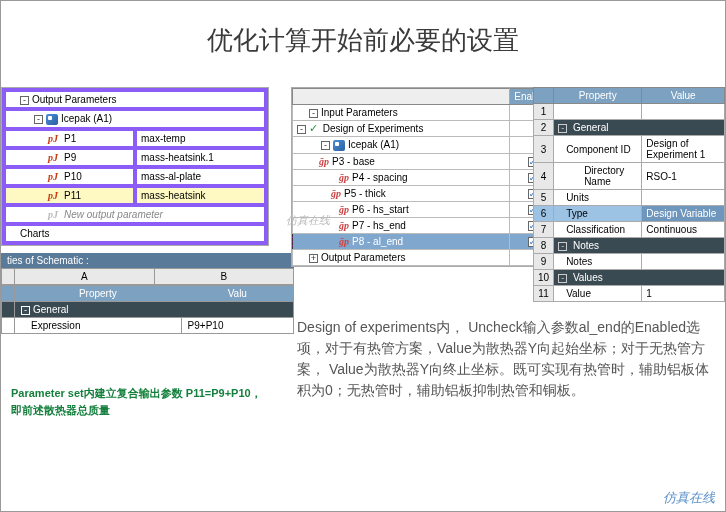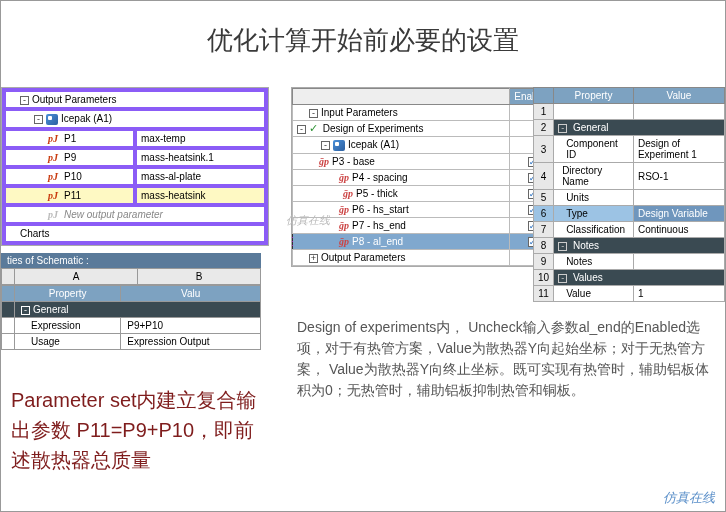--- a/index.html
+++ b/index.html
@@ -47,41 +47,42 @@
   .sq { display:inline-block; width:9px; height:9px; border:1px solid #666; text-align:center; line-height:7px; font-size:9px; margin-right:3px; background:#fff; color:#333;}
   .icepak-ico { display:inline-block; width:12px; height:11px; background:linear-gradient(135deg,#4a90d9,#2c5fa0); border-radius:2px; vertical-align:middle; margin-right:3px; position:relative;}
   .icepak-ico::after{content:"";position:absolute;left:2px;top:2px;width:4px;height:4px;background:#fff;border-radius:1px;}
   .p-ico { display:inline-block; width:13px; color:#c93a0e; font-weight:bold; font-style:italic; font-family:Georgia,serif; margin-right:3px;}
 
   
   .panel-schem {
     position: absolute;
     left: 0px;
     top: 252px;
-    width: 260px;
+    width: 293px;
     font-size: 10px;
   }
   .schem-title { background:#5a7a9a; color:#fff; padding:2px 6px; font-size:10px;}
   .schem-tabs { background:#eee; }
   .schem-tabs table { width:100%; border-collapse:collapse;}
   .schem-tabs td { border:1px solid #999; padding:2px 6px; text-align:center; background:#e9e9e9; height:14px;}
   .schem-body table { width:100%; border-collapse:collapse;}
   .schem-body td, .schem-body th { border:1px solid #999; padding:2px 6px; height:16px; font-size:10px;}
   .schem-body th { background:#7da2c1; color:#fff; font-weight:normal; text-align:center;}
   .schem-body td.dark { background:#3a4a52; color:#fff;}
   .schem-body td.cell { background:#fff;}
 
   .para-left {
     position:absolute;
     left: 10px;
     top: 384px;
     width: 256px;
-    font-size: 20px;
+    font-size: 11px;
     line-height: 1.5;
-    color: #7f1d1d;
+    color: #15803d;
+    font-weight: bold;
   }
 
   
   .panel-doe {
     position:absolute;
     left: 290px;
     top: 86px;
     width: 266px;
     font-size: 10px;
     background:#a21caf;
@@ -209,25 +210,20 @@
             </tr>
         <tr>
               <td class="dark"></td>
               <td class="dark" colspan="2"><span class="sq" style="border-color:#fff;color:#fff;background:transparent">-</span><span>General</span></td>
             </tr>
         <tr>
               <td class="cell"></td>
               <td class="cell" style="padding-left:16px">Expression</td>
               <td class="cell">P9+P10</td>
             </tr>
-        <tr>
-              <td class="cell"></td>
-              <td class="cell" style="padding-left:16px">Usage</td>
-              <td class="cell">Expression Output</td>
-            </tr>
       </tbody>
         </table>
     </div>
   </div>
 
   <div class="para-left">Parameter set内建立复合输出参数 P11=P9+P10，即前述散热器总质量</div>
 
   <div class="panel-doe">
     <table>
       <tbody>
@@ -249,21 +245,21 @@
           </tr>
       <tr>
             <td class="tree" style="padding-left:26px"><span class="gp-ico">ḡp</span><span>P3 - base</span></td>
             <td class="chk"><span class="chkbox on"></span></td>
           </tr>
       <tr>
             <td class="tree" style="padding-left:46px"><span class="gp-ico">ḡp</span><span>P4 - spacing</span></td>
             <td class="chk"><span class="chkbox on"></span></td>
           </tr>
       <tr>
-            <td class="tree" style="padding-left:50px"><span class="gp-ico">ḡp</span><span>P5 - thick</span></td>
+            <td class="tree" style="padding-left:38px"><span class="gp-ico">ḡp</span><span>P5 - thick</span></td>
             <td class="chk"><span class="chkbox on"></span></td>
           </tr>
       <tr>
             <td class="tree" style="padding-left:46px"><span class="gp-ico">ḡp</span><span>P6 - hs_start</span></td>
             <td class="chk"><span class="chkbox on"></span></td>
           </tr>
       <tr>
             <td class="tree" style="padding-left:46px"><span class="gp-ico">ḡp</span><span>P7 - hs_end</span></td>
             <td class="chk"><span class="chkbox on"></span></td>
           </tr>
@@ -296,21 +292,21 @@
             <td class="rownum">2</td>
             <td class="section" colspan="2"><span class="sq" style="border-color:#ccc;color:#ccc;background:transparent">-</span> <span>General</span></td>
           </tr>
       <tr>
             <td class="rownum">3</td>
             <td class="cell" style="padding-left:12px">Component ID</td>
             <td class="cell">Design of Experiment 1</td>
           </tr>
       <tr>
             <td class="rownum">4</td>
-            <td class="cell" style="padding-left:8px">Directory Name</td>
+            <td class="cell" style="padding-left:30px">Directory Name</td>
             <td class="cell">RSO-1</td>
           </tr>
       <tr>
             <td class="rownum">5</td>
             <td class="cell" style="padding-left:12px">Units</td>
             <td class="cell"></td>
           </tr>
       <tr class="sel">
             <td class="rownum">6</td>
             <td class="cell" style="padding-left:12px">Type</td>

